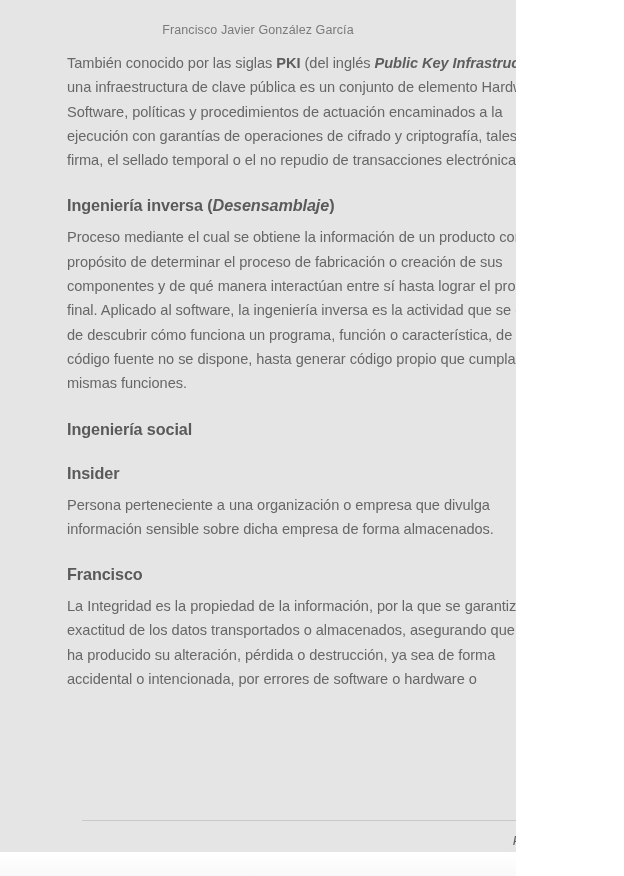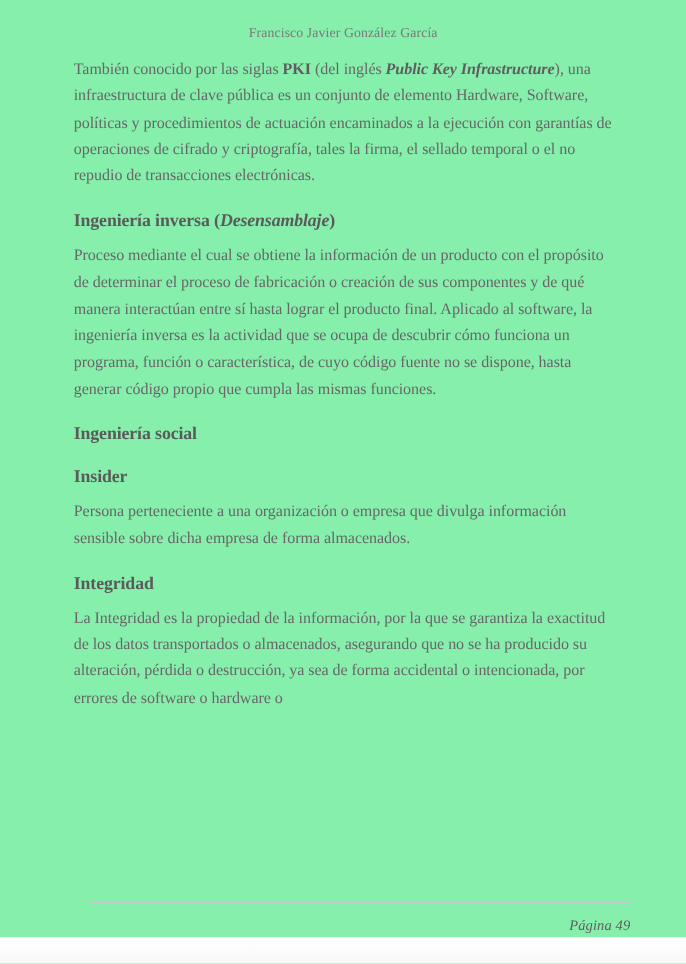--- a/index.html
+++ b/index.html
@@ -13,26 +13,25 @@
     height: 876px;
     background: #ffffff;
     font-family: "Liberation Sans", sans-serif;
     -webkit-font-smoothing: antialiased;
     overflow: hidden;
   }
 
   
   .page {
     position: relative;
-    width: 624px;
+    width: 516px;
     height: 876px;
     box-sizing: border-box;
-    background: #86efac;
+    background: #e5e5e5;
     overflow: hidden;
-    font-family: Liberation Serif, serif;
   }
 
   
   .page-bottom-edge {
     position: absolute;
     left: 0;
     right: 0;
     bottom: 0;
     height: 24px;
     background: linear-gradient(to bottom, #ffffff 0%, #fdfdfd 35%, #f8f8f8 100%);
@@ -92,21 +91,21 @@
     color: #5a5a5a;
     letter-spacing: -0.1px;
   }
 
   .section-heading i {
     font-style: italic;
     font-weight: 700;
   }
 
   
-  .gap-before-heading { margin-top: 17px; }
+  .gap-before-heading { margin-top: 22px; }
   .gap-after-heading  { margin-top: 9px; }
 
   
   .footer {
     position: absolute;
     left: 82px;
     width: 491px;
     top: 820px;
   }
 
@@ -143,21 +142,21 @@
 
     <p class="para gap-after-heading">Proceso mediante el cual se obtiene la información de un producto con el propósito de determinar el proceso de fabricación o creación de sus componentes y de qué manera interactúan entre sí hasta lograr el producto final. Aplicado al software, la ingeniería inversa es la actividad que se ocupa de descubrir cómo funciona un programa, función o característica, de cuyo código fuente no se dispone, hasta generar código propio que cumpla las mismas funciones.</p>
 
     <h2 class="section-heading gap-before-heading">Ingeniería social</h2>
 
 
     <h2 class="section-heading gap-before-heading">Insider</h2>
 
     <p class="para gap-after-heading">Persona perteneciente a una organización o empresa que divulga información sensible sobre dicha empresa de forma almacenados.</p>
 
-    <h2 class="section-heading gap-before-heading">Integridad</h2>
+    <h2 class="section-heading gap-before-heading">Francisco</h2>
 
     <p class="para gap-after-heading">La Integridad es la propiedad de la información, por la que se garantiza la exactitud de los datos transportados o almacenados, asegurando que no se ha producido su alteración, pérdida o destrucción, ya sea de forma accidental o intencionada, por errores de software o hardware o</p>
 
   </div>
 
   <div class="footer">
     <hr class="footer-rule">
     <div class="footer-page-number">Página 49</div>
   </div>
 

